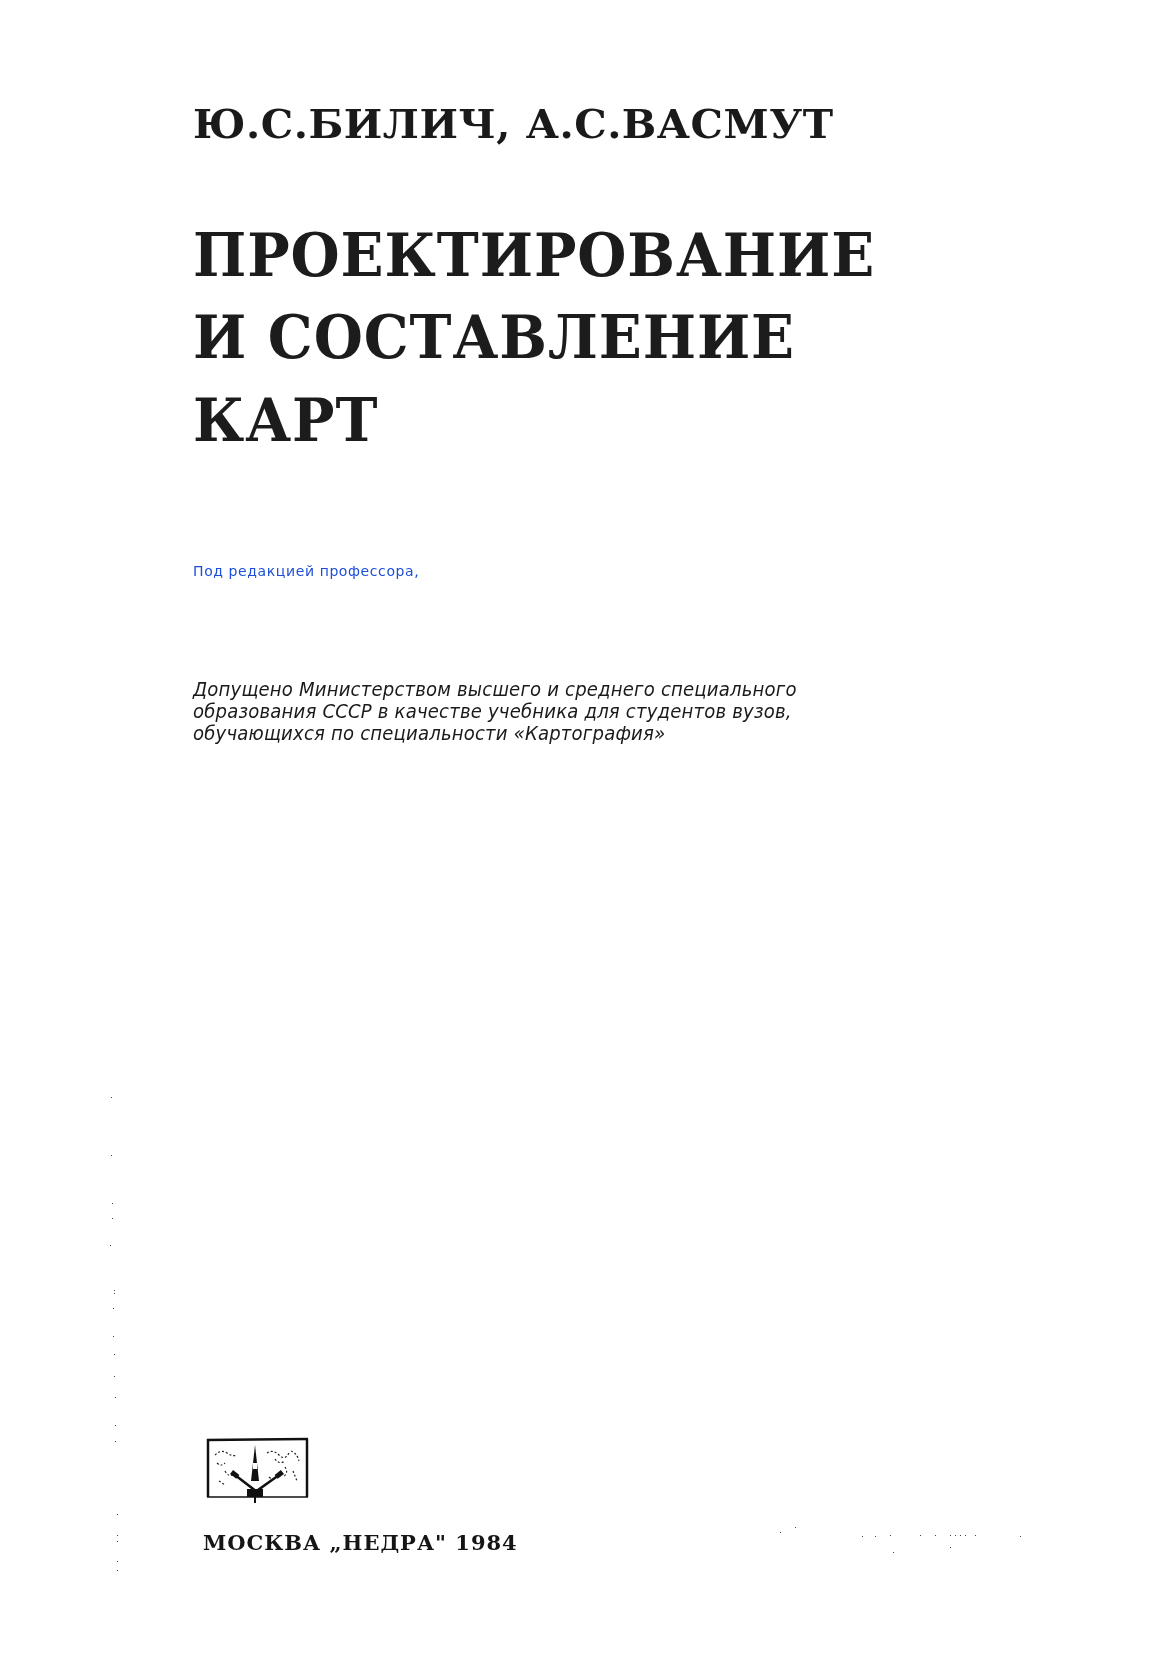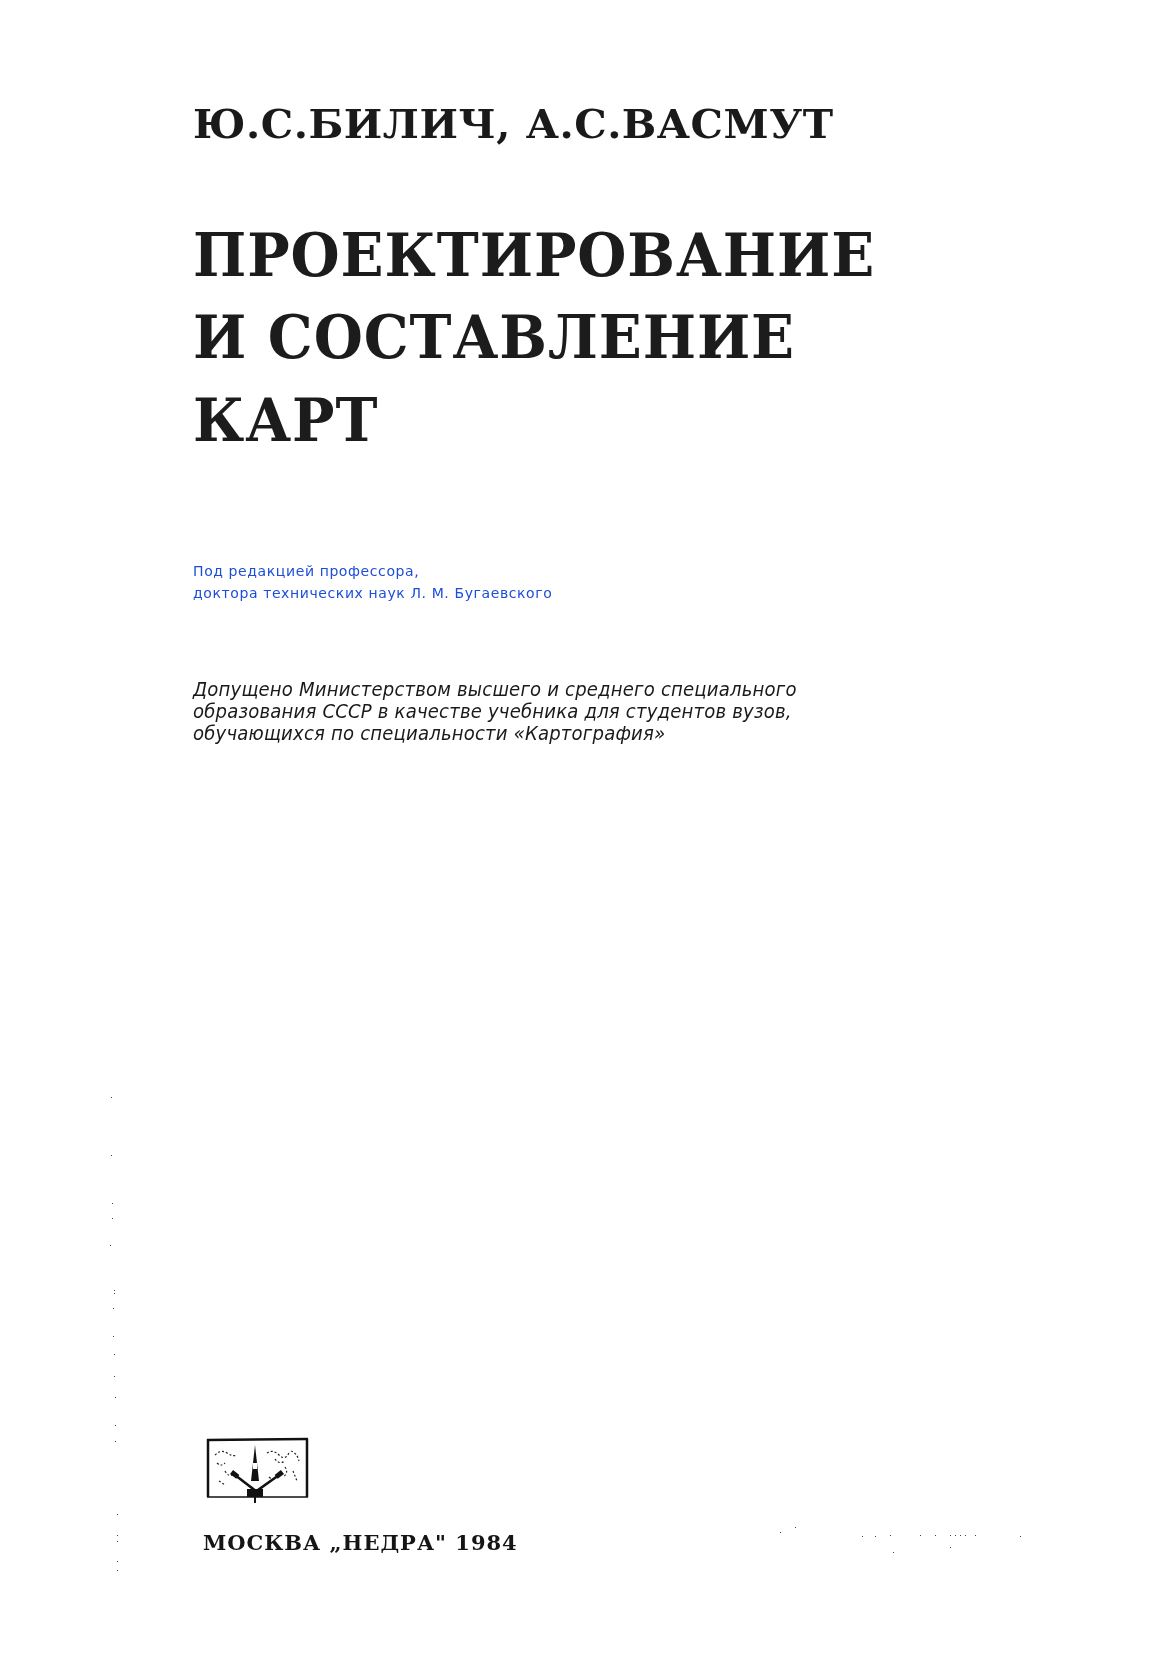--- a/index.html
+++ b/index.html
@@ -93,21 +93,20 @@
 <body>
 
 <div class="abs authors">Ю.С.БИЛИЧ, А.С.ВАСМУТ</div>
 
 <div class="abs title-line title-1">ПРОЕКТИРОВАНИЕ</div>
 <div class="abs title-line title-2">И СОСТАВЛЕНИЕ</div>
 <div class="abs title-line title-3">КАРТ</div>
 
 <div class="abs editor">
   <span>Под редакцией профессора,</span>
-  <span>доктора технических наук Л. М. Бугаевского</span>
 </div>
 
 <div class="abs approval">
   <span>Допущено Министерством высшего и среднего специального</span>
   <span>образования СССР в качестве учебника для студентов вузов,</span>
   <span>обучающихся по специальности «Картография»</span>
 </div>
 
 <div class="abs logo">
   <svg width="105" height="66" viewBox="0 0 105 66">

